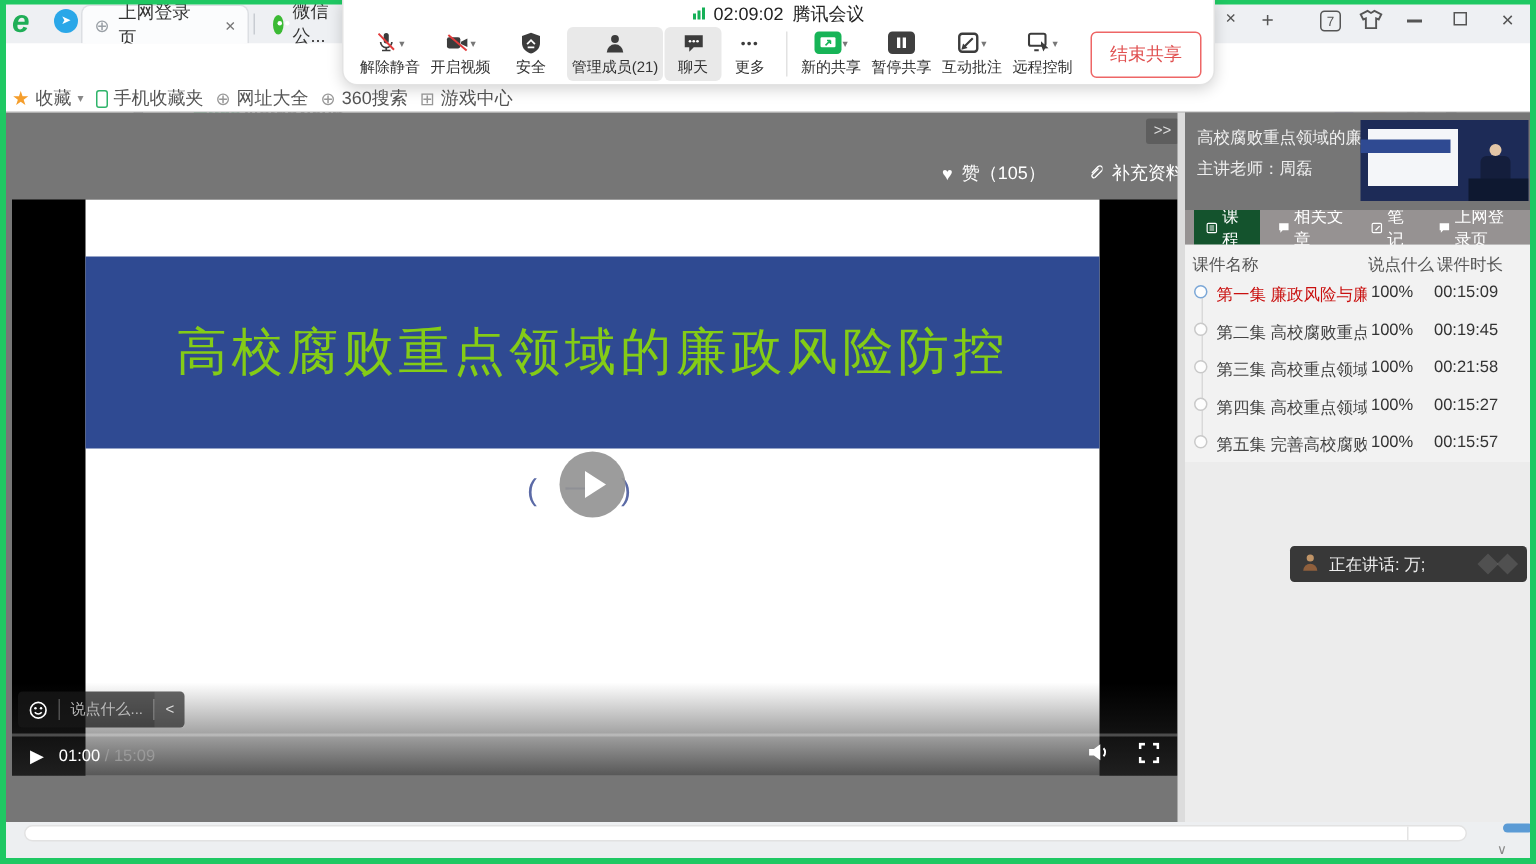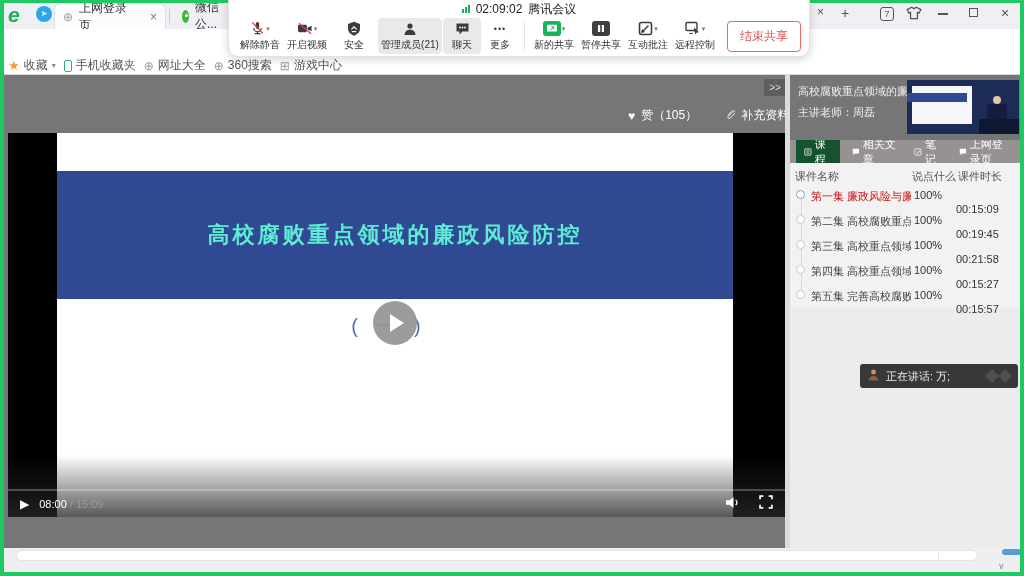--- a/index.html
+++ b/index.html
@@ -43,21 +43,21 @@
 .bm-globe{color:#999;font-size:12px}
 
 #pagebg{left:0;top:75px;width:1024px;height:473px;background:#767676}
 #expand-btn{left:764px;top:79px;width:22px;height:17px;background:#5e5e5e;color:#ddd;font-size:10px;text-align:center;line-height:17px;border-radius:2px;cursor:pointer}
 #likerow{left:628px;top:107px;display:flex;align-items:center;gap:6px;color:#fff;font-size:12px}
 #likerow .gap{width:16px}
 
 #video{left:8px;top:133px;width:777px;height:384px;background:#000}
 #slide{position:absolute;left:49px;top:0;width:676px;height:384px;background:#fff}
 #banner{position:absolute;left:0;top:38px;width:676px;height:128px;background:#2f4a92;display:flex;align-items:center;justify-content:center}
-#banner span{color:#5eead4;font-size:22px;font-weight:bold;letter-spacing:3px}
+#banner span{color:#84cc16;font-size:34px;font-weight:normal;letter-spacing:3px}
 #marker{position:absolute;left:0;top:180px;width:676px;text-align:center;font-size:20px;color:#5b6aa6;letter-spacing:18px}
 #playbtn{position:absolute;left:316px;top:168px;width:44px;height:44px;border-radius:50%;background:rgba(148,148,148,.92);cursor:pointer}
 #playbtn::after{content:"";position:absolute;left:17px;top:13px;border-left:14px solid #fff;border-top:9px solid transparent;border-bottom:9px solid transparent}
 #lecturer{position:absolute;left:0;top:305px;width:676px;text-align:center;font-size:21px;font-weight:bold;color:#4d5ca6;letter-spacing:2px}
 #vgrad{position:absolute;left:0;bottom:0;width:777px;height:62px;background:linear-gradient(transparent,rgba(40,40,40,.78))}
 #danmaku{position:absolute;left:4px;top:328px;height:24px;background:rgba(25,25,25,.72);border-radius:3px;display:flex;align-items:center;color:#ccc}
 #danmaku .cell{padding:0 7px;display:flex;align-items:center;height:100%}
 #danmaku .dsep{width:1px;height:14px;background:rgba(255,255,255,.25)}
 #danmaku .ph{font-size:10px;color:#bbb}
 #danmaku .coll{font-size:10px;color:#ddd;background:rgba(255,255,255,.08)}
@@ -88,21 +88,21 @@
 #stabs2 .s2{flex:1;color:#fff;font-size:11px;display:flex;align-items:center;justify-content:center;cursor:pointer}
 #stable{height:145px;background:#f2f2f2;position:relative;font-size:11px}
 #stable .hdr{position:absolute;top:6px;color:#555}
 #eplist{position:absolute;left:0;top:20px;width:234px}
 .ep-row{position:relative;height:25px;cursor:pointer}
 .ep-dot{position:absolute;left:6px;top:7px;width:9px;height:9px;border-radius:50%;background:#fdfdfd;border:1.5px solid #c9c9c9}
 .ep-row.active .ep-dot{border-color:#7ba7d7}
 .ep-name{position:absolute;left:21px;top:6px;width:100px;white-space:nowrap;overflow:hidden;color:#444}
 .ep-row.active .ep-name{color:#c9100f}
 .ep-prog{position:absolute;left:124px;top:6px;color:#333}
-.ep-dur{position:absolute;left:166px;top:20px;color:#333}
+.ep-dur{position:absolute;left:166px;top:6px;color:#333}
 #timeline{position:absolute;left:11px;top:32px;width:1px;height:101px;background:#d9d9d9}
 #sfill{flex:1;background:#ececec}
 
 #speaking{left:860px;top:364px;width:158px;height:24px;background:rgba(42,42,42,.93);border-radius:3px;display:flex;align-items:center;gap:7px;padding:0 8px;color:#eee;font-size:11px;z-index:12}
 #speaking .deco{margin-left:auto;display:flex;gap:3px}
 #speaking .deco i{width:10px;height:10px;background:rgba(255,255,255,.12);transform:rotate(45deg)}
 
 #bottombar{left:0;top:548px;width:1024px;height:28px;background:#edeff1}
 #hsb-track{position:absolute;left:16px;top:2px;width:962px;height:11px;background:#fff;border:1px solid #e2e2e2;border-radius:6px}
 #hsb-split{position:absolute;left:938px;top:3px;width:1px;height:9px;background:#e4e4e4}
@@ -228,25 +228,39 @@
 
   <div id="video" class="abs">
     <div id="slide">
       <div id="banner">
         <span>高校腐败重点领域的廉政风险防控</span>
       </div>
       <div id="marker">(一)</div>
       <div id="playbtn"></div>
     </div>
     <div id="vgrad"></div>
+    <div id="danmaku">
+      <span class="cell">
+          <svg width="13" height="13" viewBox="0 0 14 14">
+            <circle cx="7" cy="7" r="5.6" stroke="#fff" stroke-width="1.2" fill="none"></circle>
+            <circle cx="5" cy="5.6" r=".9" fill="#fff"></circle>
+            <circle cx="9" cy="5.6" r=".9" fill="#fff"></circle>
+            <path d="M4.5 8.5a3.2 3.2 0 0 0 5 0" stroke="#fff" stroke-width="1.1" fill="none"></path>
+          </svg>
+        </span>
+      <span class="dsep"></span>
+      <span class="cell ph">说点什么...</span>
+      <span class="dsep"></span>
+      <span class="cell coll">&lt;</span>
+    </div>
     <div id="vprogress"></div>
     <div id="vcontrols">
       <span id="vplay">▶</span>
       <span id="vtime">
-        <span>08:00</span>
+        <span>01:00</span>
         <span class="dim">/</span>
         <span class="dim">15:09</span>
       </span>
       <span id="vright">
         <span><svg width="16" height="13" viewBox="0 0 15 12">
               <path d="M1 4h3l4-3v10L4 8H1z" fill="#fff"></path>
               <path d="M10 3.5a3.6 3.6 0 0 1 0 5" stroke="#fff" stroke-width="1.2" fill="none"></path>
             </svg></span>
         <span><svg width="14" height="14" viewBox="0 0 13 13">
               <path d="M1 4V1h3M9 1h3v3M12 9v3H9M4 12H1V9" stroke="#fff" stroke-width="1.6" fill="none"></path>

